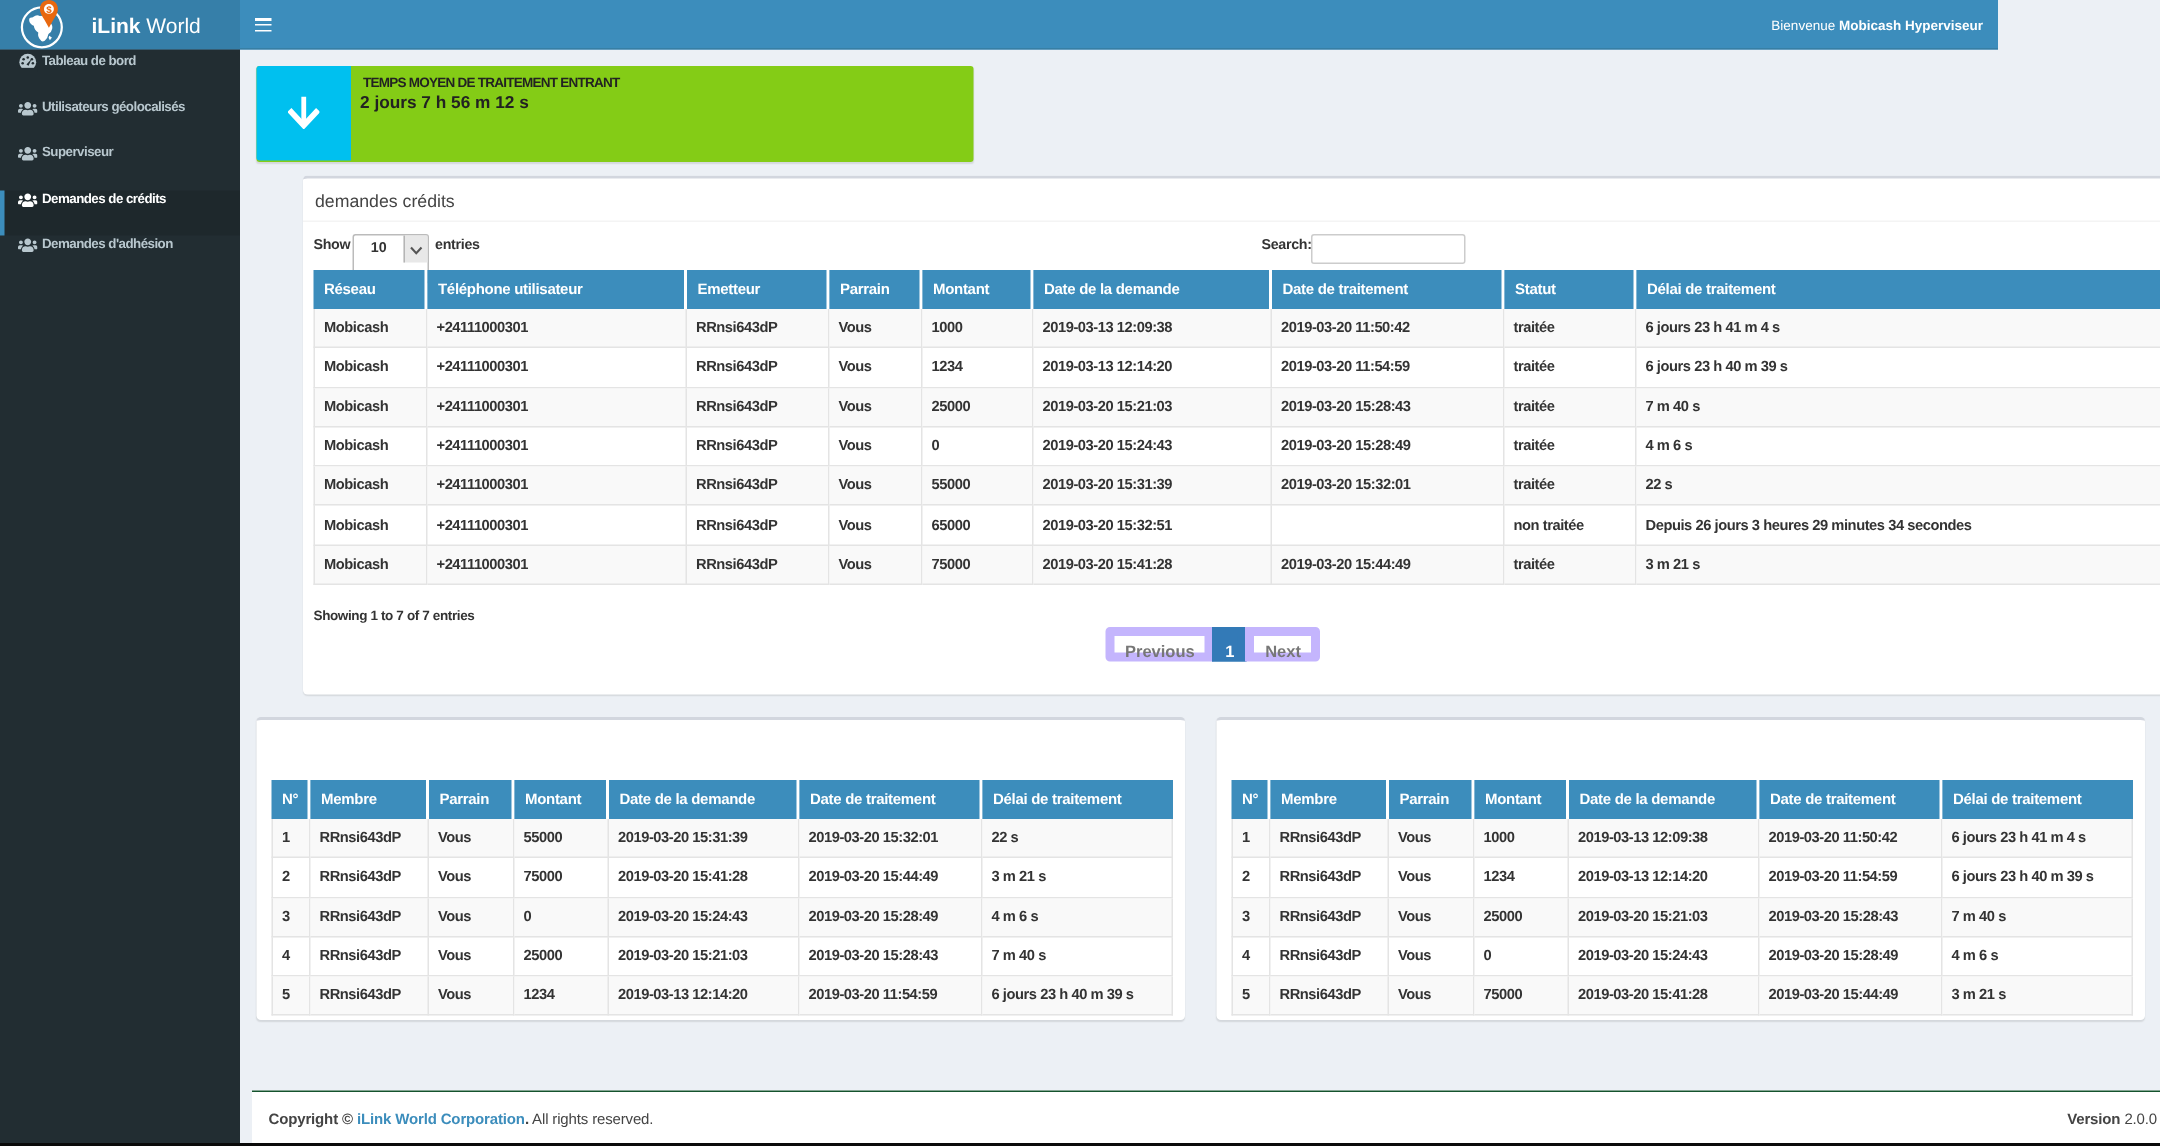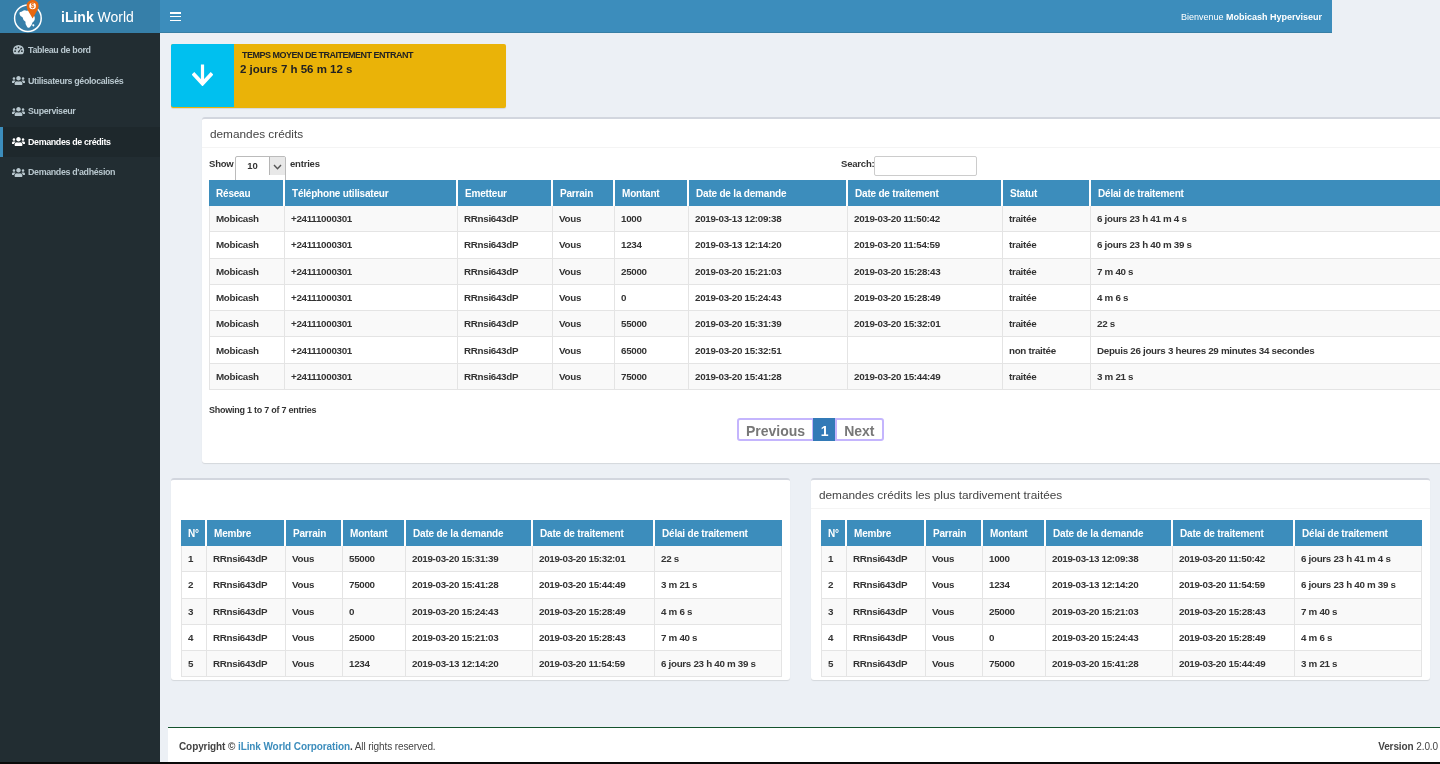--- a/index.html
+++ b/index.html
@@ -11,30 +11,30 @@
 .logo { position:absolute; left:0; top:0; width:160px; height:33px; background:#367fa9; }
 .logo-text { position:absolute; left:61px; top:0; height:33px; line-height:34px; color:#fff; font-size:14px; white-space:nowrap; }
 .logo-text b { font-weight:700; }
 .hamburger { position:absolute; left:170px; top:12px; }
 .hamburger div { width:10.5px; height:1.6px; background:#fff; margin-bottom:2.2px; }
 .welcome { position:absolute; right:10px; top:0; height:33px; line-height:34px; color:#fff; font-size:9px; }
 
 
 .sidebar { position:absolute; left:0; top:33px; width:160px; height:729px; background:#222d32; }
 .menu { margin-top:2px; }
-.menu-item { position:relative; height:30.5px; display:flex; align-items:center; color:#b8c7ce; font-size:8.9px; letter-spacing:-0.35px; font-weight:700; border-left:3px solid transparent; }
+.menu-item { position:relative; height:30.5px; display:flex; align-items:flex-start; color:#b8c7ce; font-size:8.9px; letter-spacing:-0.35px; font-weight:700; border-left:3px solid transparent; }
 .menu-item svg { position:absolute; left:8.5px; width:13px; height:13px; fill:#b8c7ce; }
 .menu-item .ico-fg { fill:#b8c7ce; }
 .menu-item .ico-bg { fill:#222d32; }
 .menu-item span { margin-left:25px; }
 .menu-item.active { background:#1e282c; border-left:3px solid #3c8dbc; color:#fff; }
 .menu-item.active svg { fill:#fff; }
 
 
-.info-box { position:absolute; left:171px; top:44px; width:335px; height:64px; background:#eab308; border-radius:2px; box-shadow:0 1px 1px rgba(0,0,0,0.1); }
+.info-box { position:absolute; left:171px; top:44px; width:478px; height:64px; background:#84cc16; border-radius:2px; box-shadow:0 1px 1px rgba(0,0,0,0.1); }
 .info-icon { position:absolute; left:0; top:0; width:63px; height:63px; background:#00c0ef; border-radius:2px 0 0 2px; }
 .info-icon svg { position:absolute; left:21px; top:20px; }
 .info-label { position:absolute; left:71px; top:6px; font-size:9px; font-weight:700; color:#222; letter-spacing:-0.5px; }
 .info-value { position:absolute; left:69px; top:19px; font-size:11.5px; font-weight:700; color:#222; }
 
 
 .box { position:absolute; background:#fff; border-top:2px solid #d2d6de; border-radius:3px; box-shadow:0 1px 1px rgba(0,0,0,0.1); }
 .box1 { left:171px; top:117px; width:1259px; height:346px;margin-left:31px; }
 .box2 { left:171px; top:478px; width:619px; height:202px; }
 .box3 { left:811px; top:478px; width:619px; height:202px; }
@@ -57,21 +57,21 @@
 th:last-child { border-right:none; }
 td { height:26.3px; padding:0 0 0 6px; color:#333; font-weight:700; border-right:1px solid #e4e4e4; border-bottom:1px solid #e4e4e4; overflow:hidden; white-space:nowrap; font-size:9.8px; letter-spacing:-0.3px; }
 td:first-child { border-left:1px solid #e4e4e4; }
 tr.odd td { background:#f9f9f9; }
 .tbl1 { position:absolute; left:7px; top:61px; width:1245px; }
 .tbl-s { position:absolute; left:10px; top:40px; width:601px; }
 
 
 .showing { position:absolute; left:7px; top:286px; font-size:9px; letter-spacing:-0.25px; font-weight:700; color:#333; }
 .pagination { position:absolute; left:535px; top:299px; height:23px; }
-.page-btn { float:left; height:23px; line-height:22px; padding:0 7px; border:2px solid #c4b5fd; background:#fff; color:#777; font-size:14px; font-weight:700; margin-left:-1px; }
+.page-btn { float:left; height:23px; line-height:22px; padding:0 7px; border:6px solid #c4b5fd; background:#fff; color:#777; font-size:11px; font-weight:700; margin-left:-1px; }
 .page-btn.first { border-radius:3px 0 0 3px; margin-left:0; }
 .page-btn.last { border-radius:0 3px 3px 0; }
 .page-btn.cur { background:#337ab7; border-color:#337ab7; color:#fff; width:23px; padding:0; text-align:center; }
 
 
 .footer { position:absolute; left:168px; top:727px; width:1280px; height:35px; background:#fff; border-top:1px solid #14532d; font-size:10px; letter-spacing:-0.1px; color:#444; }
 .footer .left { position:absolute; left:11px; top:13px; }
 .footer .right { position:absolute; right:10px; top:13px; }
 .footer a { color:#3c8dbc; font-weight:700; text-decoration:none; }
 .blackbar { position:absolute; left:0; top:762px; width:1440px; height:2px; background:#0a0a0a; }
@@ -349,21 +349,20 @@
           <td>1234</td>
           <td>2019-03-13 12:14:20</td>
           <td>2019-03-20 11:54:59</td>
           <td>6 jours 23 h 40 m 39 s</td>
         </tr>
     </tbody>
   </table>
 </div>
 
 <div class="box box3">
-  <div class="box-title">demandes crédits les plus tardivement traitées</div>
   <table class="tbl-s">
     <colgroup>
         <col style="width:26px">
         <col style="width:79px">
         <col style="width:57px">
         <col style="width:63px">
         <col style="width:127px">
         <col style="width:122px">
         <col style="width:127px">
       </colgroup>

